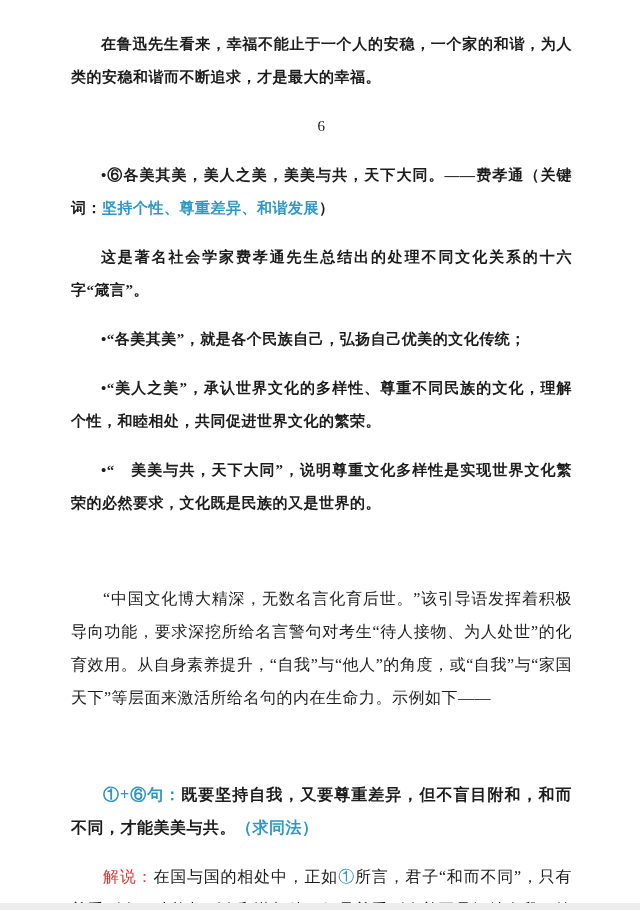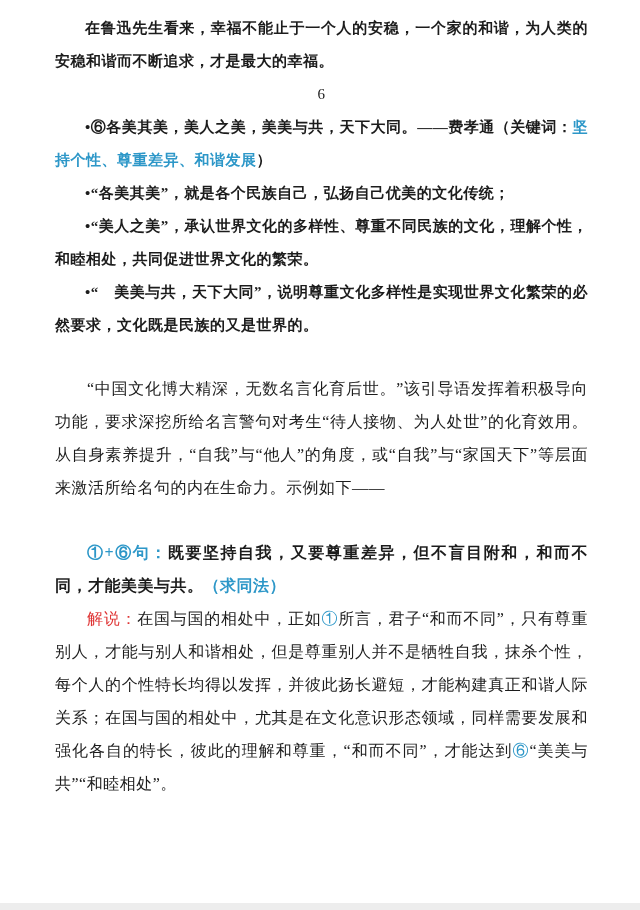--- a/index.html
+++ b/index.html
@@ -18,21 +18,21 @@
     overflow:hidden;
     position:relative;
   }
   .page{
     padding:12px 52px 0 55px;
     text-align:justify;
     letter-spacing:0.5px;
     line-height:33px;
   }
   p{
-    margin:0;
+    margin:16px;
     text-indent:2em;
     word-break:break-all;
   }
   .sec1{font-size:15px;font-weight:bold;}
   .sec2{font-size:16px;font-weight:normal;}
   .sec2.strong{font-weight:bold;}
   .page-number{
     text-align:center;
     text-indent:0;
     font-weight:normal;
@@ -53,20 +53,21 @@
 <body>
 
 <div class="page">
 
   <p class="sec1"><span>在鲁迅先生看来，幸福不能止于一个人的安稳，一个家的和谐，为人类的安稳和谐而不断追求，才是最大的幸福。</span></p>
 
   <p class="page-number">6</p>
 
   <p class="sec1"><span>•⑥各美其美，美人之美，美美与共，天下大同。——费孝通（关键词：</span><span class="c-blue">坚持个性、尊重差异、和谐发展</span><span>）</span></p>
 
+  <p class="sec1"><span>这是著名社会学家费孝通先生总结出的处理不同文化关系的十六字“箴言”。</span></p>
 
   <p class="sec1"><span>•“各美其美”，就是各个民族自己，弘扬自己优美的文化传统；</span></p>
 
   <p class="sec1"><span>•“美人之美”，承认世界文化的多样性、尊重不同民族的文化，理解个性，和睦相处，共同促进世界文化的繁荣。</span></p>
 
   <p class="sec1"><span>•“　美美与共，天下大同”，说明尊重文化多样性是实现世界文化繁荣的必然要求，文化既是民族的又是世界的。</span></p>
 
 
   <div class="gap-sm"></div>
 

